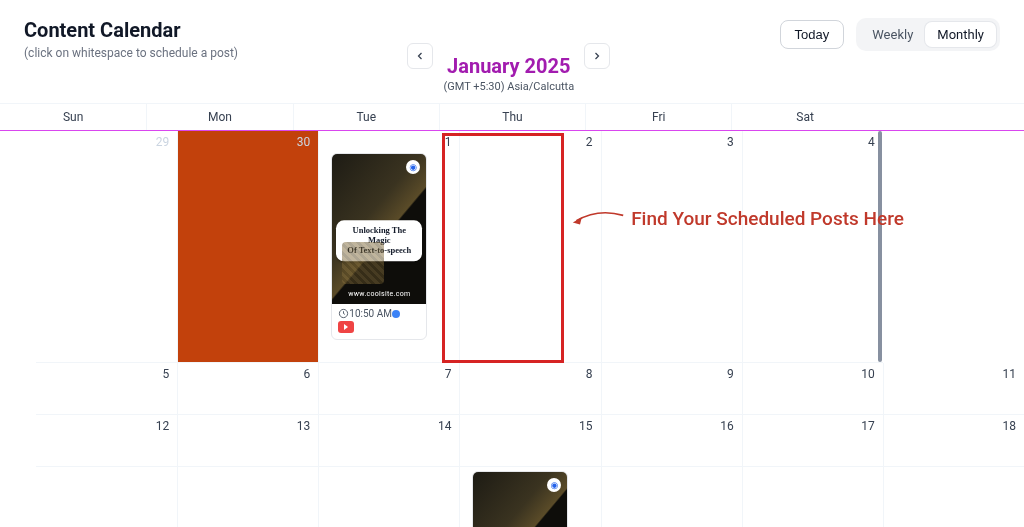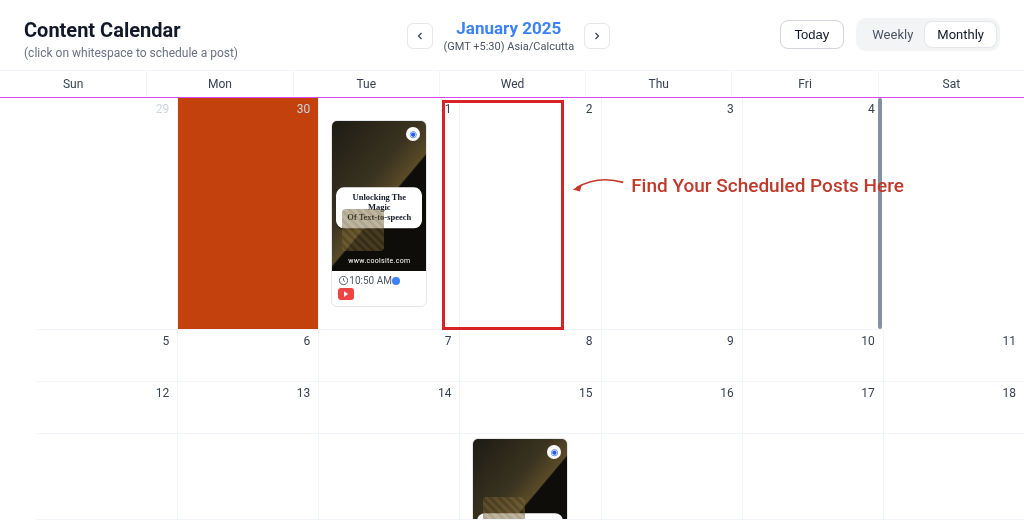--- a/index.html
+++ b/index.html
@@ -15,21 +15,21 @@
     display: flex;
     align-items: flex-start;
     justify-content: space-between;
     padding: 18px 24px 10px 24px;
   }
   .header-left { }
   .page-title { font-size: 20px; font-weight: 700; color: #111827; }
   .page-sub { font-size: 12px; color: #6b7280; margin-top: 4px; }
   .header-center { text-align: center; display: flex; align-items: center; gap: 10px; flex-direction: row; }
   .month-block { display: flex; flex-direction: column; align-items: center; }
-  .month-label { font-size: 17px; font-weight: 700; color: #3b82f6; }
+  .month-label { font-size: 20px; font-weight: 700; color: #a21caf; margin-top: 36px; }
   .tz-label { font-size: 11px; color: #4b5563; margin-top: 2px; }
   .chev {
     width: 26px; height: 26px;
     display: inline-flex; align-items: center; justify-content: center;
     border: 1px solid #e5e7eb; border-radius: 6px; cursor: pointer;
     background: #fff;
   }
   .chev svg { width: 12px; height: 12px; stroke: #374151; stroke-width: 2.5; fill: none; }
   .header-right { display: flex; align-items: center; gap: 12px; }
   .today-btn {
@@ -191,21 +191,20 @@
       <div class="seg-item active">Monthly</div>
     </div>
   </div>
 </div>
 
 <div class="calendar">
   <div class="dow-row">
     <div class="dow">Sun</div>
     <div class="dow">Mon</div>
     <div class="dow">Tue</div>
-    <div class="dow">Wed</div>
     <div class="dow">Thu</div>
     <div class="dow">Fri</div>
     <div class="dow">Sat</div>
   </div>
 
   <div class="week-row week-tall" style="position:relative;">
     <div class="cell">
         <span class="daynum muted">29</span>
       </div>
     <div class="cell highlight">

